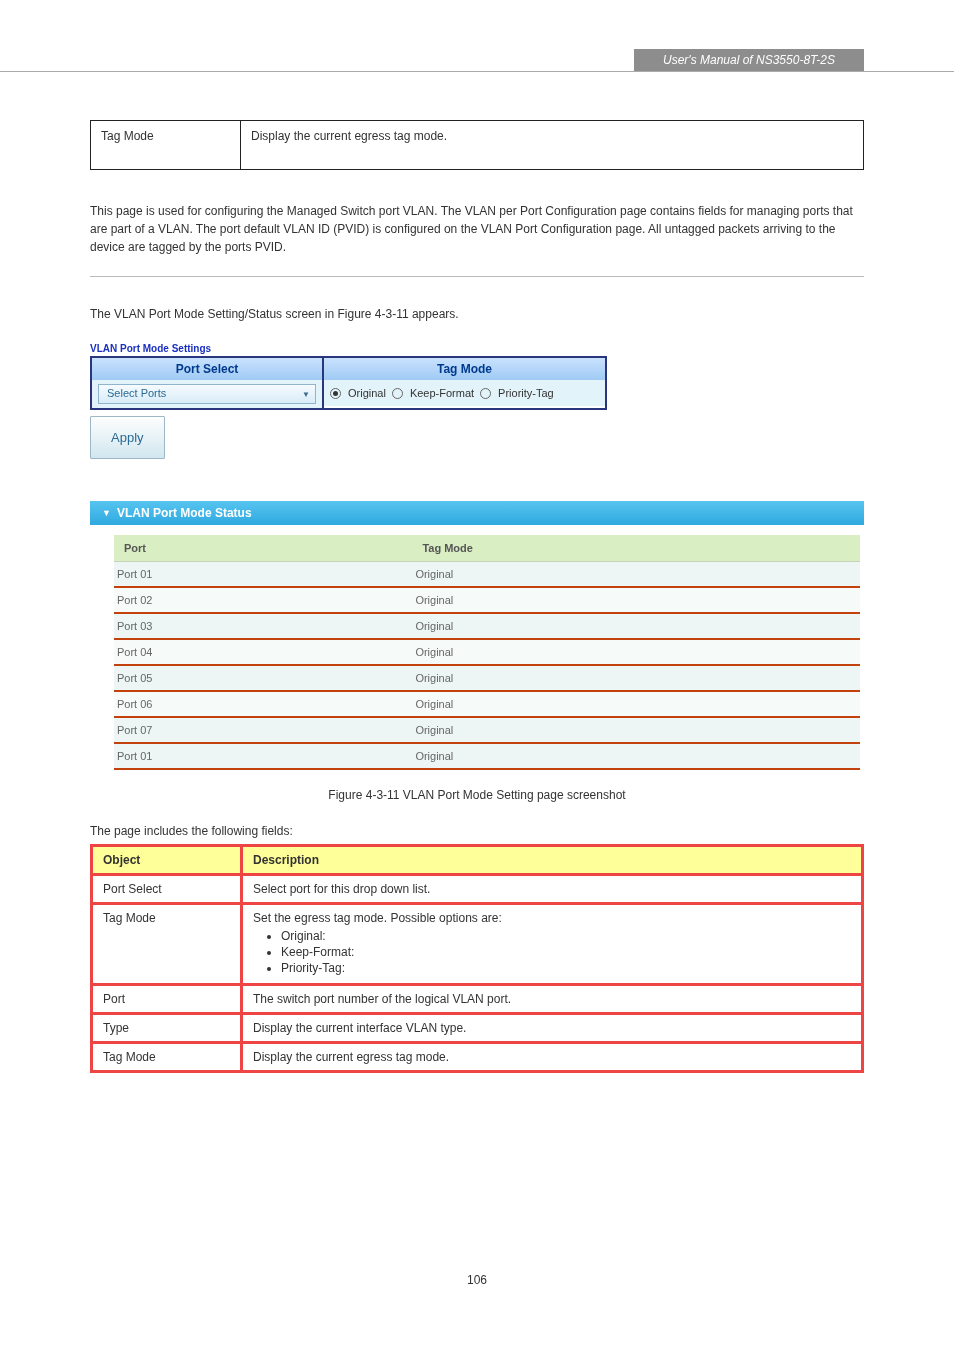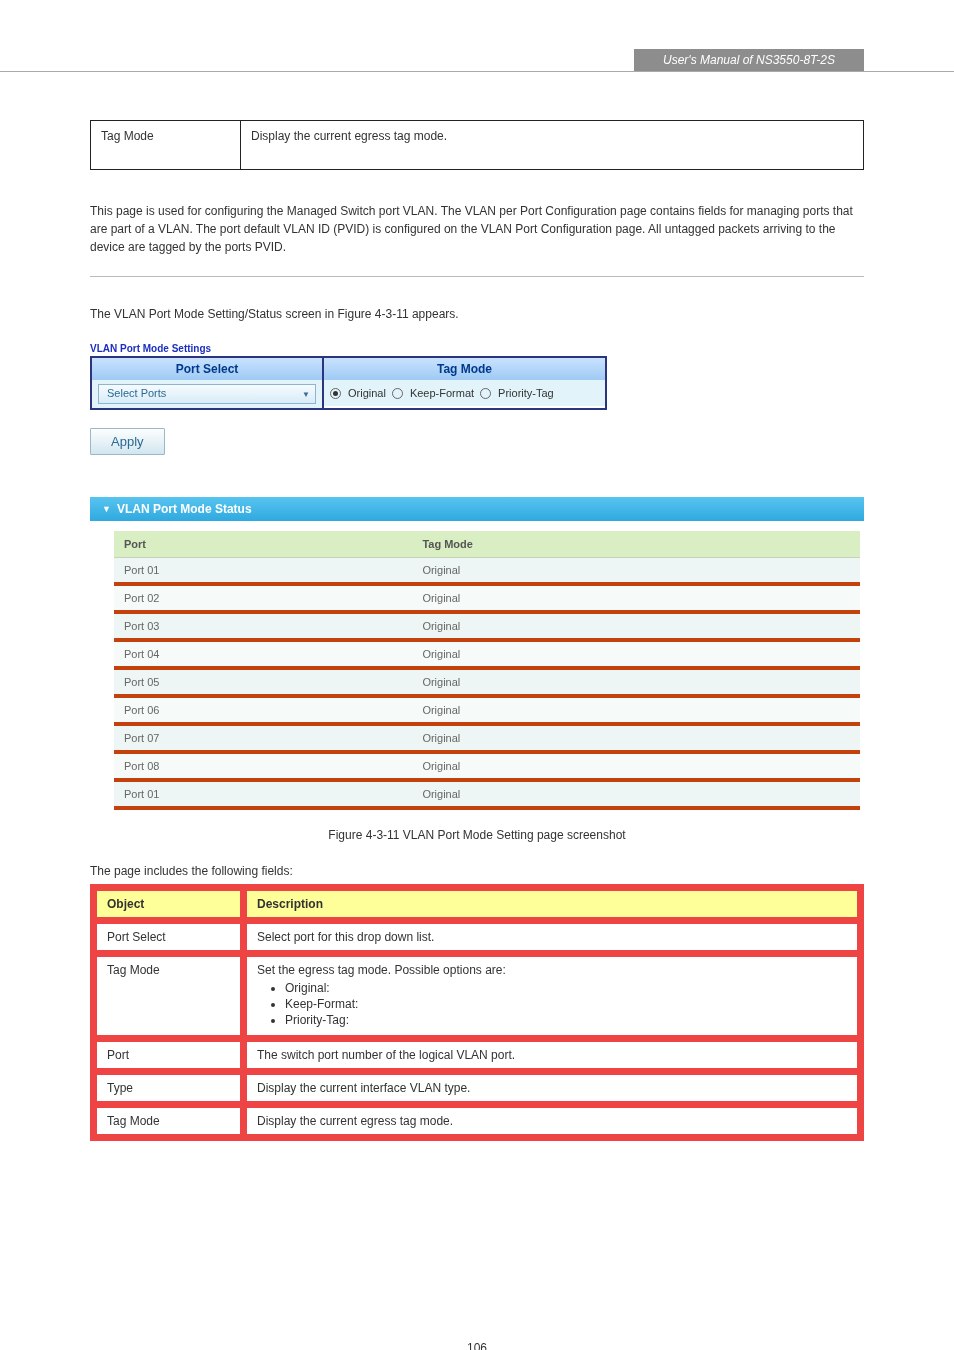--- a/index.html
+++ b/index.html
@@ -143,23 +143,23 @@
     margin-right: 1px;
   }
   .radio.checked::after {
     content: "";
     width: 5px;
     height: 5px;
     background: #333;
     border-radius: 50%;
   }
   .apply-btn {
-    margin-top: 18px;
+    margin-top: 6px;
     display: inline-block;
-    padding: 5px 20px;
+    padding: 13px 20px;
     background: linear-gradient(to bottom, #fdfefe, #d2e6ef);
     border: 1px solid #9cb7c6;
     color: #2a6a93;
     font-size: 13px;
     border-radius: 1px;
   }
   .status-bar {
     margin-top: 42px;
     background: linear-gradient(to bottom, #57c4ef, #2fa9e0);
     color: #fff;
@@ -184,40 +184,40 @@
   }
   .status-table th {
     background: #d9efc3;
     text-align: left;
     padding: 7px 10px;
     font-weight: bold;
     color: #555;
     border-bottom: 1px solid #c7d3b8;
   }
   .status-table td {
-    padding: 6px 10px;
-    border-bottom: 4px solid #c2410c;
+    padding: 6px 3px;
+    border-bottom: 2px solid #c2410c;
   }
   .status-table tr.odd td { background: #edf6f4; }
   .status-table tr.even td { background: #f6fbfa; }
   .figure-caption {
     margin: 18px 90px 0 90px;
     text-align: center;
   }
   .desc-intro {
     margin: 22px 90px 6px 90px;
   }
   .desc-table {
     margin: 0 90px;
     width: calc(100% - 180px);
     border-collapse: collapse;
     border: 1px solid #222;
   }
   .desc-table th, .desc-table td {
-    border: 7px solid #ef4444;
+    border: 3px solid #ef4444;
     padding: 6px 10px;
     text-align: left;
     vertical-align: top;
     font-size: 12px;
   }
   .desc-table th {
     background: #ffff99;
     font-weight: bold;
   }
   .desc-table .c1 { width: 150px; }
@@ -315,24 +315,20 @@
             <td>Original</td>
           </tr>
           <tr class="even">
             <td>Port 06</td>
             <td>Original</td>
           </tr>
           <tr class="odd">
             <td>Port 07</td>
             <td>Original</td>
           </tr>
-          <tr class="even">
-            <td>Port 08</td>
-            <td>Original</td>
-          </tr>
           <tr class="odd">
             <td>Port 01</td>
             <td>Original</td>
           </tr>
         </tbody>
     </table>
   </div>
 
   <div class="figure-caption">Figure 4-3-11 VLAN Port Mode Setting page screenshot</div>
 

